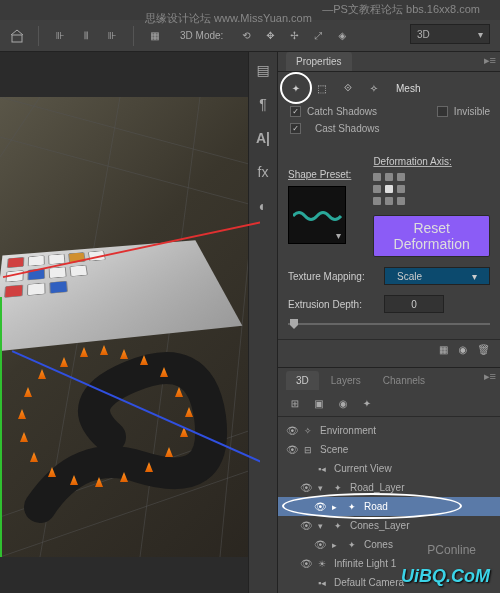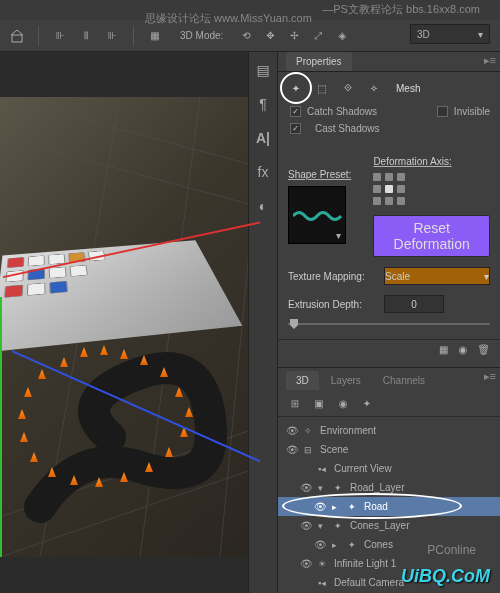--- a/index.html
+++ b/index.html
@@ -44,21 +44,21 @@
 .shape-row { display:flex; gap:22px; align-items:center;text-decoration:underline; }
 .shape-preview { width:58px; height:58px; background:#111; border:1px solid #000; position:relative; }
 .wave { position:absolute; top:22px; left:4px; right:4px; height:14px; }
 .deform-col { flex:1; }
 .dot-grid { display:grid; grid-template-columns:repeat(3,10px); grid-template-rows:repeat(3,10px); gap:2px; margin-bottom:8px; }
 .dot { width:8px; height:8px; background:#888; border-radius:1px; }
 .btn { background:#8b5cf6; border:1px solid #2a2a2a; color:#ddd; padding:4px 10px; font-size:14px; cursor:pointer; border-radius:2px; }
 .btn.wide { width:100%; text-align:center; }
 .field-row { display:flex; align-items:center; gap:8px; margin-top:10px; }
 .field-label { width:88px; font-size:10px; color:#ccc; }
-.select { flex:1; height:18px; background:#a16207; border:1px solid #222; display:flex; align-items:center; justify-content:space-between; padding:0 0; font-size:10px; color:#ccc; }
+.select { flex:1; height:18px; background:#0c4a6e; border:1px solid #222; display:flex; align-items:center; justify-content:space-between; padding:0 12px; font-size:10px; color:#ccc; }
 .num-input { width:60px; height:18px; background:#333; border:1px solid #222; text-align:center; font-size:10px; color:#ccc; display:flex; align-items:center; justify-content:center; }
 .slider { width:100%; height:14px; position:relative; margin-top:4px; }
 .slider-track { position:absolute; top:6px; left:0; right:0; height:2px; background:#666; }
 .slider-thumb { position:absolute; top:2px; left:2px; width:8px; height:10px; background:#aaa; clip-path:polygon(0 0,100% 0,100% 60%,50% 100%,0 60%); }
 .center-btn { text-align:center; margin-top:14px; }
 .panel-3d { border-top:1px solid #222; margin-top:8px; }
 .panel-3d .tabs2 { height:22px; display:flex; align-items:flex-end; padding-left:8px; position:relative; }
 .filter-row { display:flex; gap:10px; padding:6px 10px; border-bottom:1px solid #2a2a2a; }
 .filter-ic { color:#aaa; width:14px; height:14px; display:flex; align-items:center; justify-content:center; }
 .tree { padding:4px 0; }

